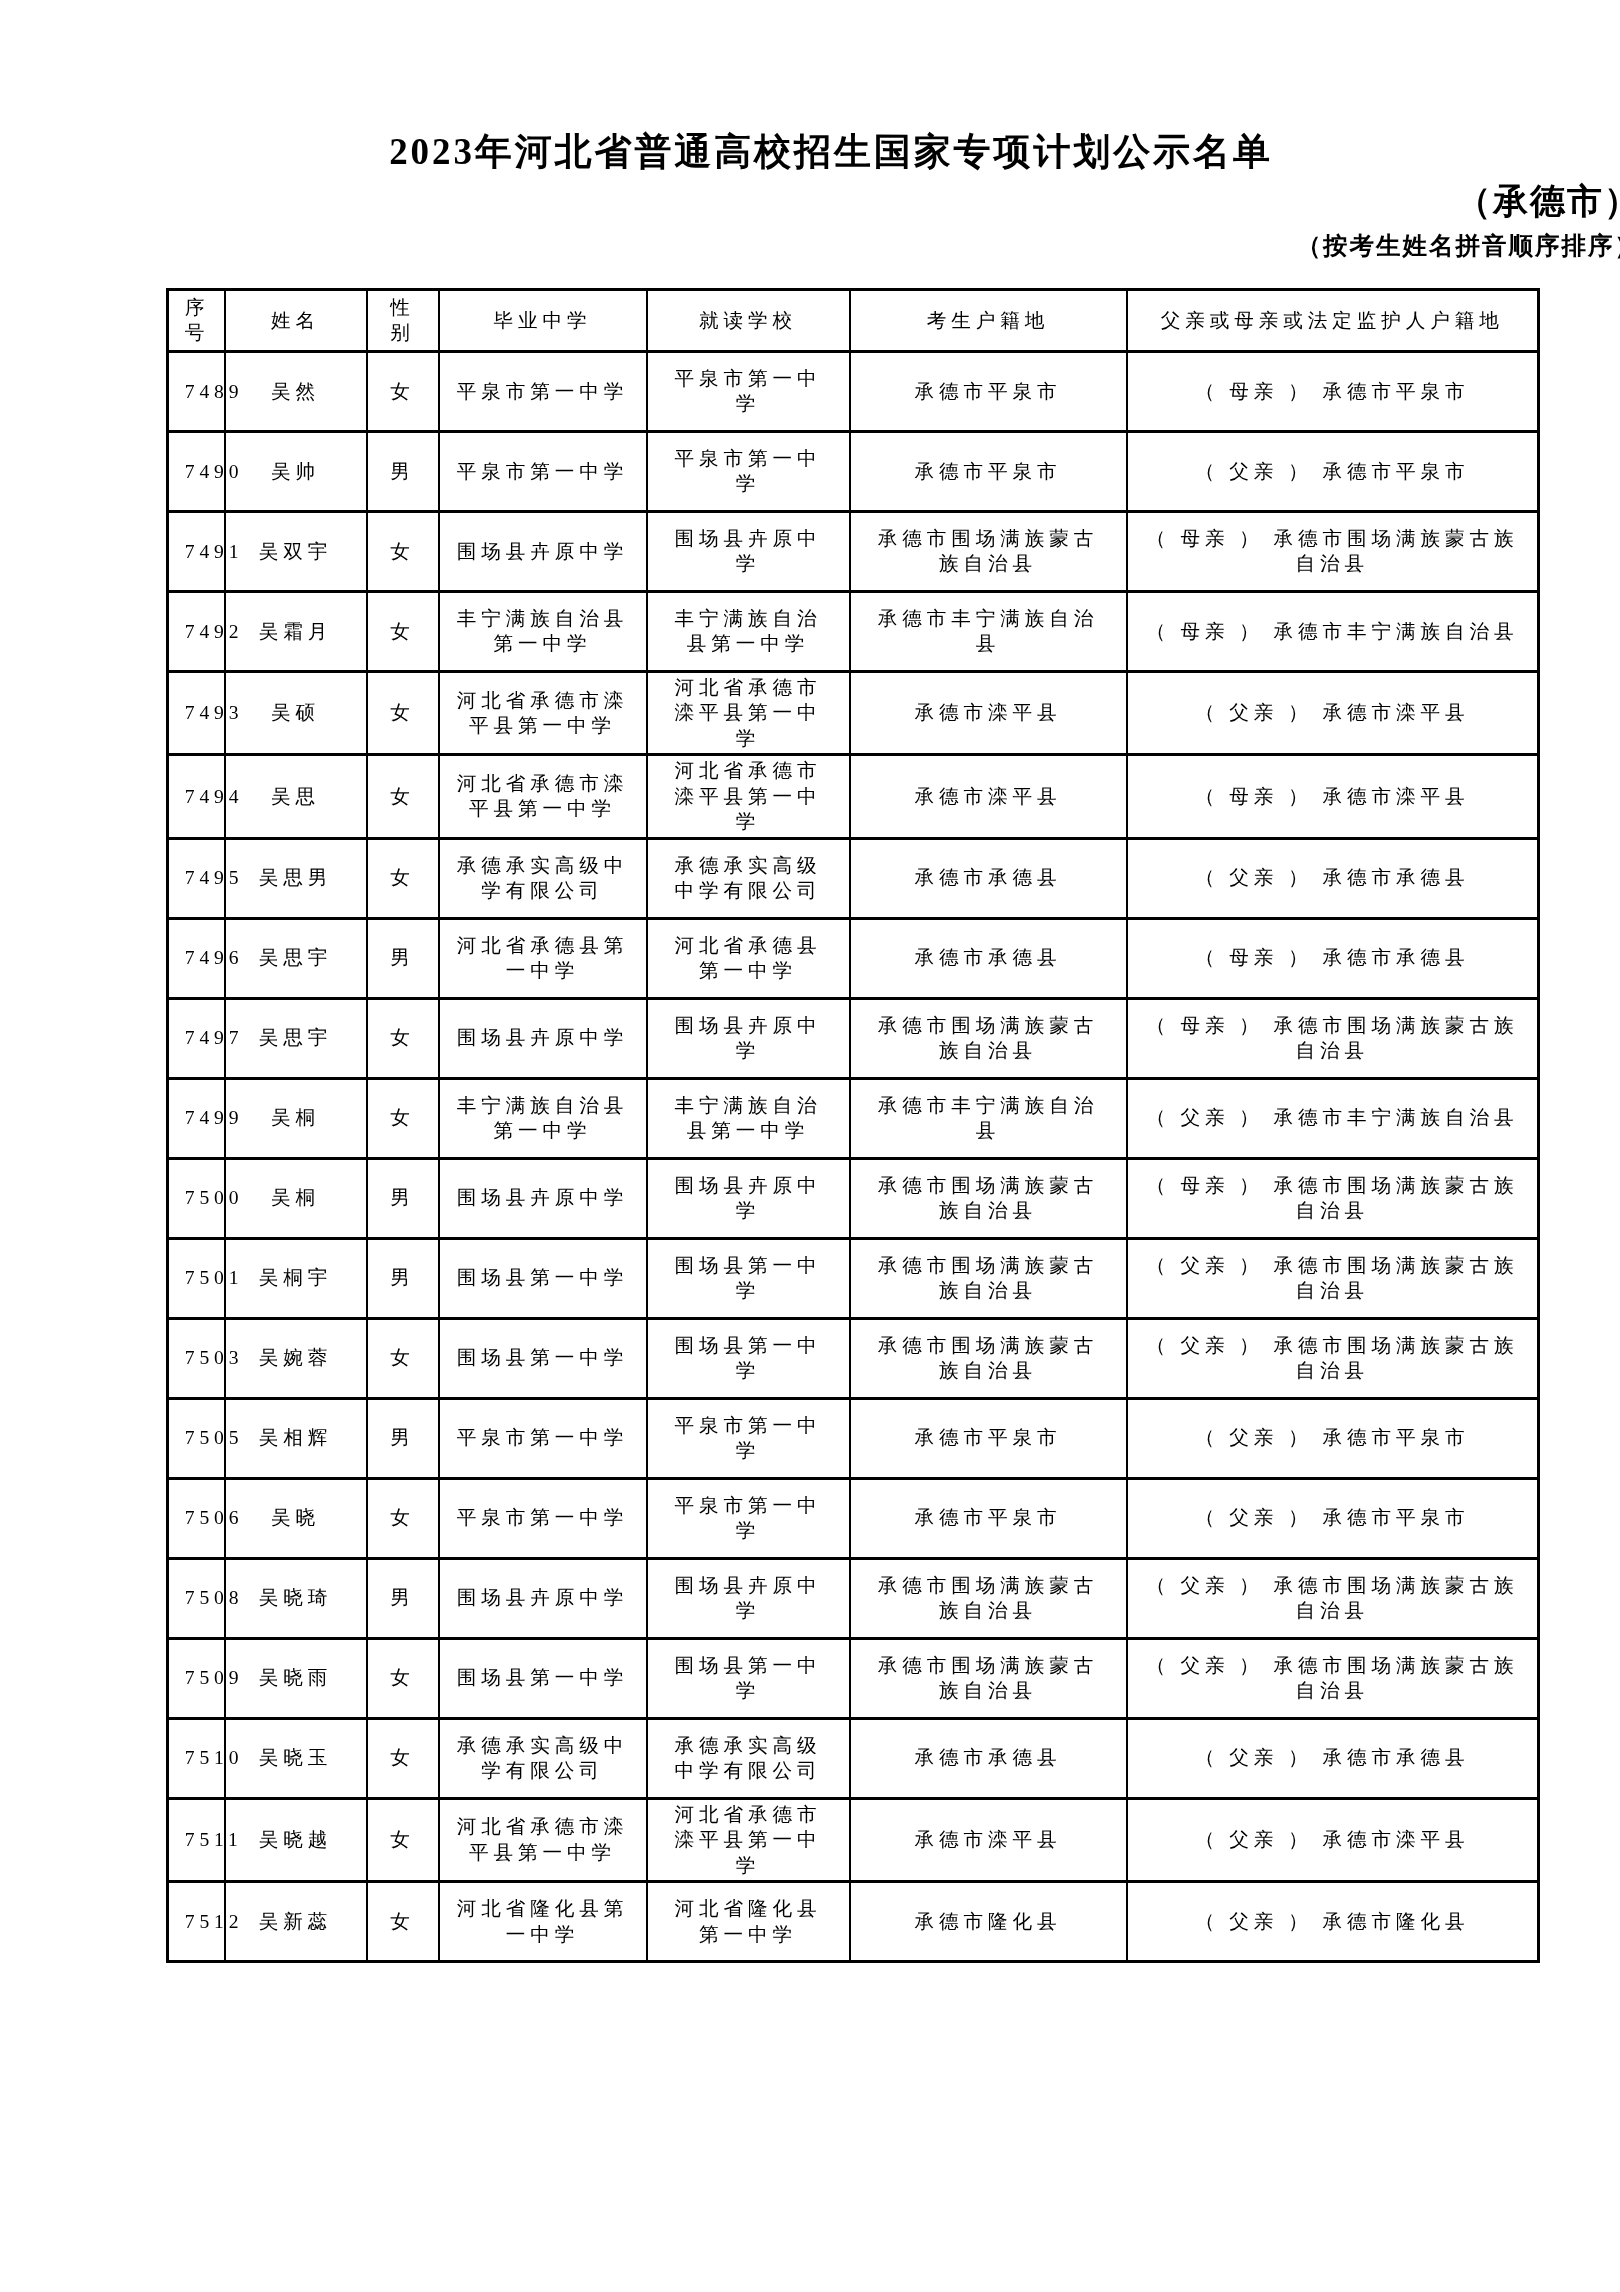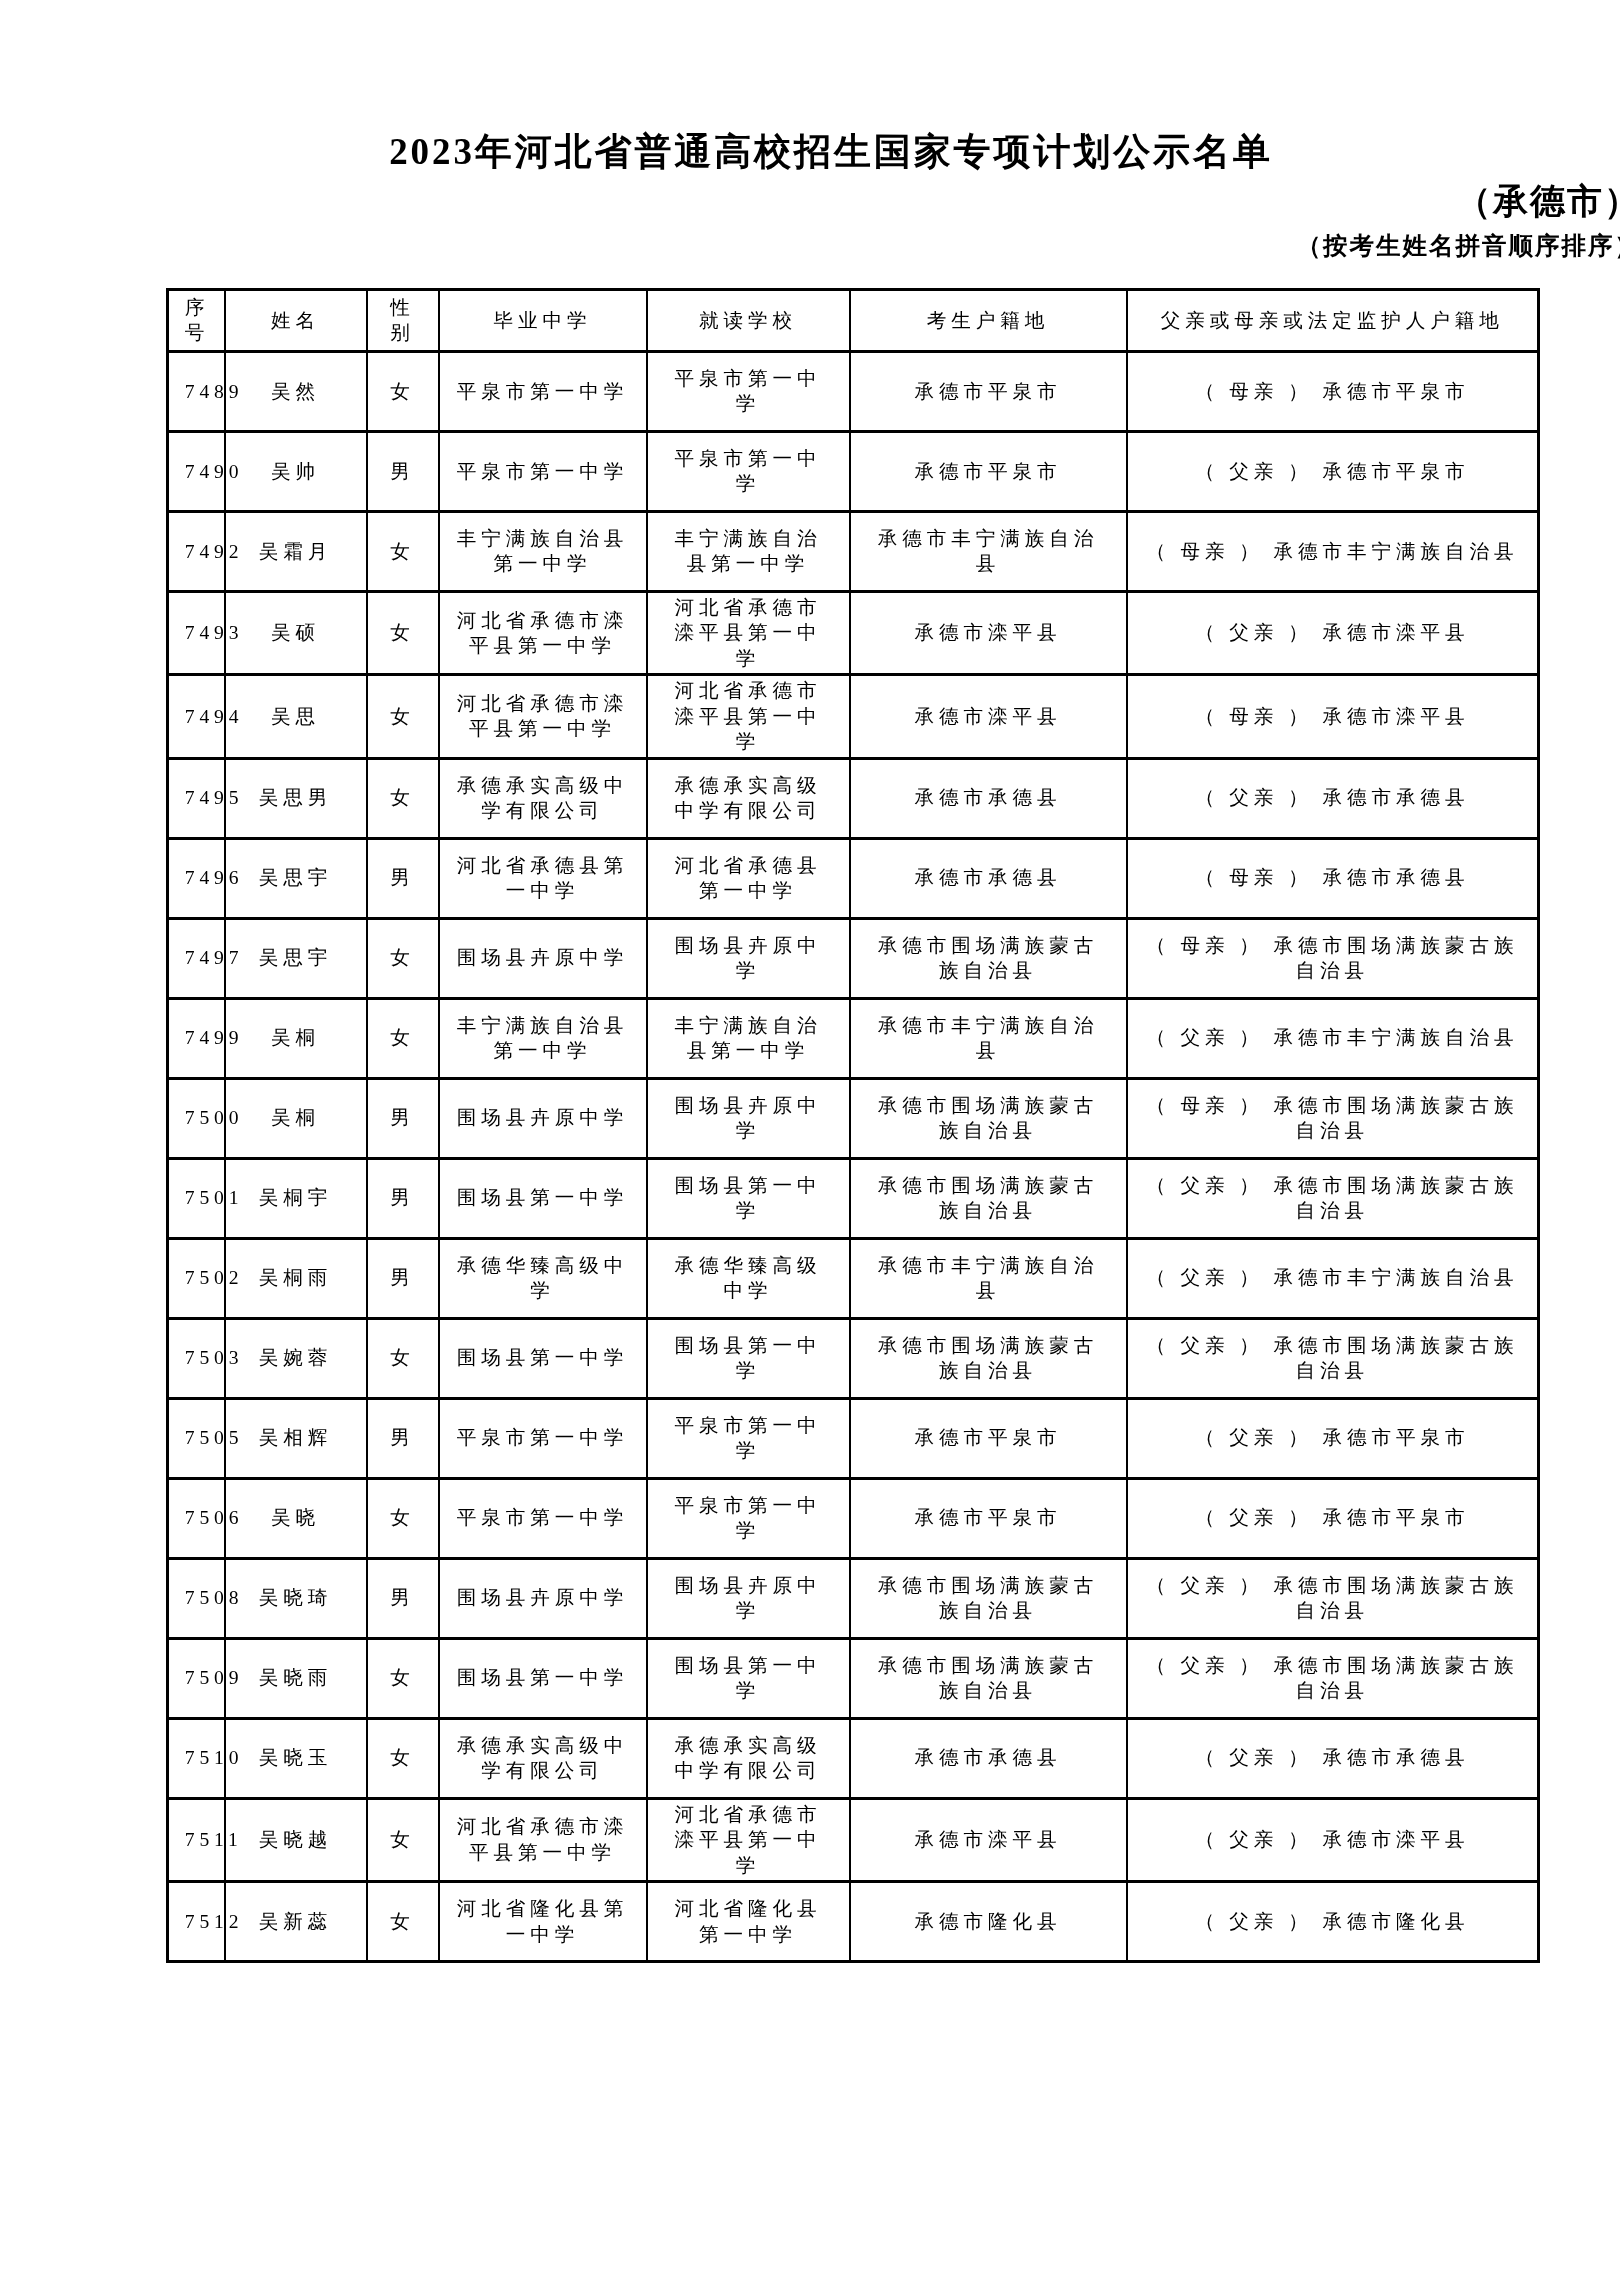--- a/index.html
+++ b/index.html
@@ -126,20 +126,29 @@
         <tr>
           <td class="c-serial">7490</td>
           <td class="c-name">吴帅</td>
           <td class="c-gender">男</td>
           <td class="c-gradsch">平泉市第一中学</td>
           <td class="c-cursch">平泉市第一中学</td>
           <td class="c-resid">承德市平泉市</td>
           <td class="c-guard">（ 父亲 ） 承德市平泉市</td>
         </tr>
         <tr>
+          <td class="c-serial">7491</td>
+          <td class="c-name">吴双宇</td>
+          <td class="c-gender">女</td>
+          <td class="c-gradsch">围场县卉原中学</td>
+          <td class="c-cursch">围场县卉原中学</td>
+          <td class="c-resid">承德市围场满族蒙古族自治县</td>
+          <td class="c-guard">（ 母亲 ） 承德市围场满族蒙古族自治县</td>
+        </tr>
+        <tr>
           <td class="c-serial">7492</td>
           <td class="c-name">吴霜月</td>
           <td class="c-gender">女</td>
           <td class="c-gradsch">丰宁满族自治县第一中学</td>
           <td class="c-cursch">丰宁满族自治县第一中学</td>
           <td class="c-resid">承德市丰宁满族自治县</td>
           <td class="c-guard">（ 母亲 ） 承德市丰宁满族自治县</td>
         </tr>
         <tr>
           <td class="c-serial">7493</td>
@@ -207,29 +216,20 @@
         <tr>
           <td class="c-serial">7501</td>
           <td class="c-name">吴桐宇</td>
           <td class="c-gender">男</td>
           <td class="c-gradsch">围场县第一中学</td>
           <td class="c-cursch">围场县第一中学</td>
           <td class="c-resid">承德市围场满族蒙古族自治县</td>
           <td class="c-guard">（ 父亲 ） 承德市围场满族蒙古族自治县</td>
         </tr>
         <tr>
-          <td class="c-serial">7502</td>
-          <td class="c-name">吴桐雨</td>
-          <td class="c-gender">男</td>
-          <td class="c-gradsch">承德华臻高级中学</td>
-          <td class="c-cursch">承德华臻高级中学</td>
-          <td class="c-resid">承德市丰宁满族自治县</td>
-          <td class="c-guard">（ 父亲 ） 承德市丰宁满族自治县</td>
-        </tr>
-        <tr>
           <td class="c-serial">7503</td>
           <td class="c-name">吴婉蓉</td>
           <td class="c-gender">女</td>
           <td class="c-gradsch">围场县第一中学</td>
           <td class="c-cursch">围场县第一中学</td>
           <td class="c-resid">承德市围场满族蒙古族自治县</td>
           <td class="c-guard">（ 父亲 ） 承德市围场满族蒙古族自治县</td>
         </tr>
         <tr>
           <td class="c-serial">7505</td>

